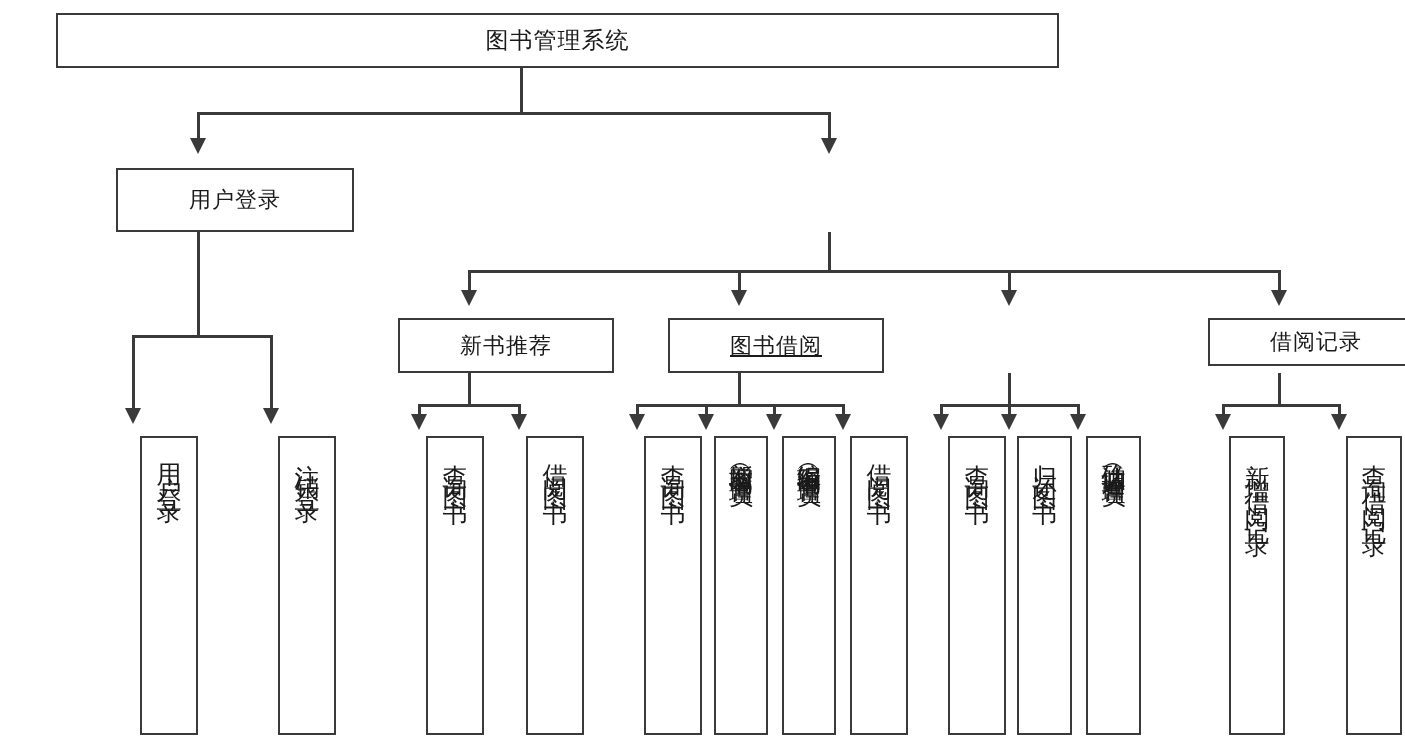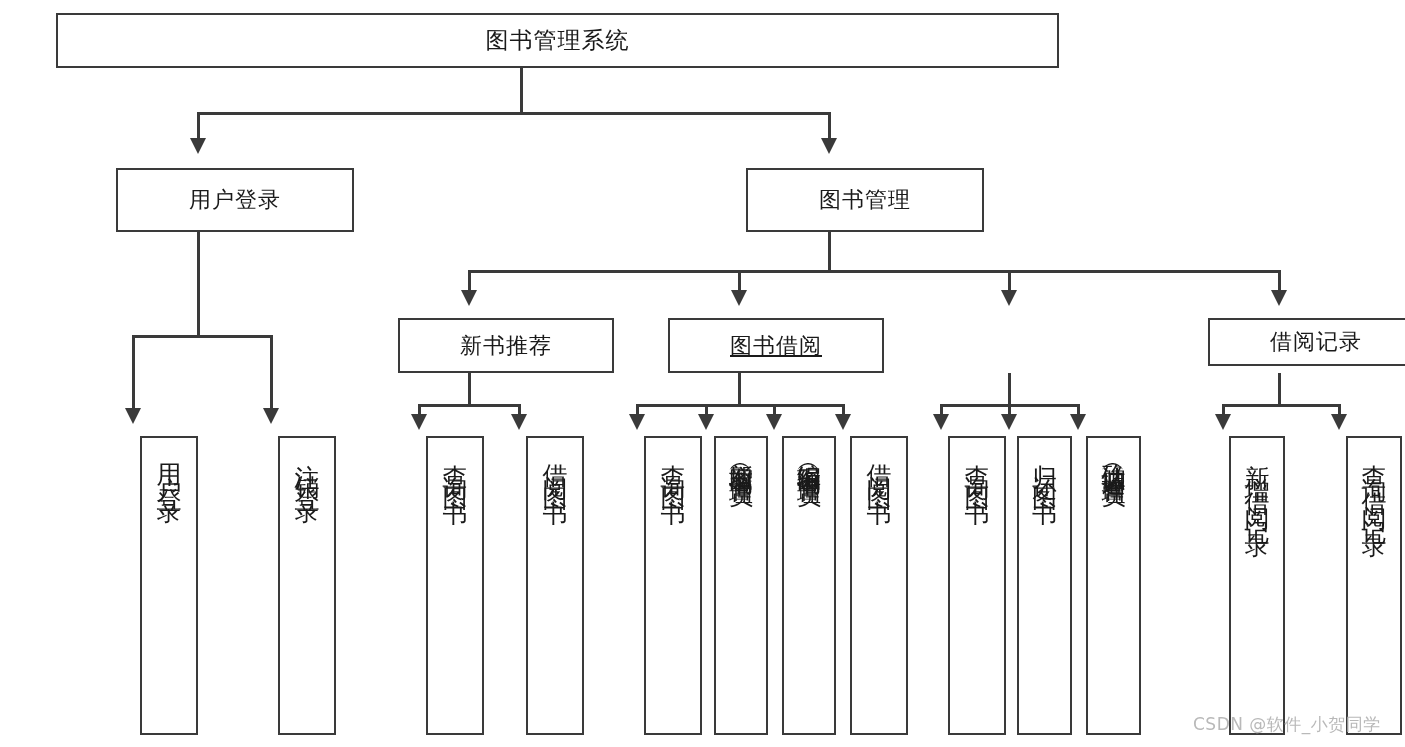--- a/index.html
+++ b/index.html
@@ -97,23 +97,20 @@
 
   <div class="edge v" style="left:197px;top:112px;height:28px;"></div>
   <div class="arrow" style="left:190px;top:138px;"></div>
 
   <div class="edge v" style="left:828px;top:112px;height:28px;"></div>
   <div class="arrow" style="left:821px;top:138px;"></div>
 
   <div class="node h" style="left:80px;top:168px;width:238px;height:64px;">
     <span class="label">用户登录</span>
   </div>
-  <div class="node h" style="left:710px;top:168px;width:238px;height:64px;">
-    <span class="label">图书管理</span>
-  </div>
 
   <div class="edge v" style="left:197px;top:232px;height:105px;"></div>
   <div class="edge h" style="left:132px;top:335px;width:138px;height:2.5px;"></div>
   <div class="edge v" style="left:132px;top:335px;height:75px;"></div>
   <div class="arrow" style="left:125px;top:408px;"></div>
   <div class="edge v" style="left:270px;top:335px;height:75px;"></div>
   <div class="arrow" style="left:263px;top:408px;"></div>
 
   <div class="edge v" style="left:828px;top:232px;height:40px;"></div>
   <div class="edge h" style="left:468px;top:270px;width:812px;height:2.5px;"></div>
@@ -207,15 +204,14 @@
     <span class="label">确认归还（管理员）</span>
   </div>
 
   <div class="node v midshort" style="left:1193px;top:436px;width:56px;height:299px;">
     <span class="label">新增借阅记录</span>
   </div>
   <div class="node v midshort" style="left:1310px;top:436px;width:56px;height:299px;">
     <span class="label">查询借阅记录</span>
   </div>
 
-  <div id="watermark">CSDN @软件_小贺同学</div>
 
 </div>
 
 </body></html>

